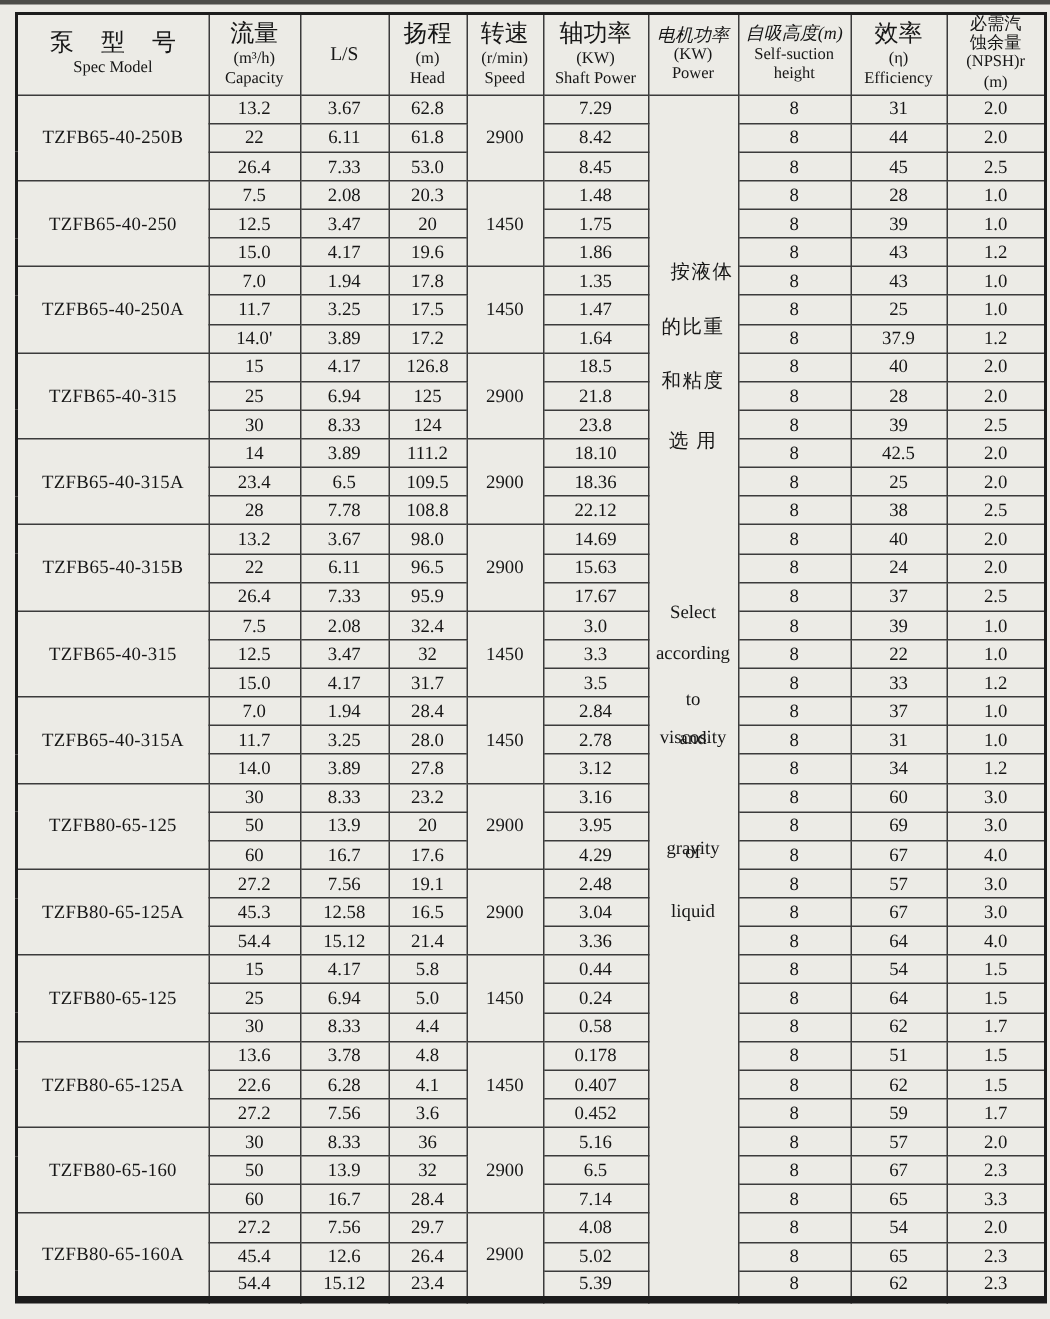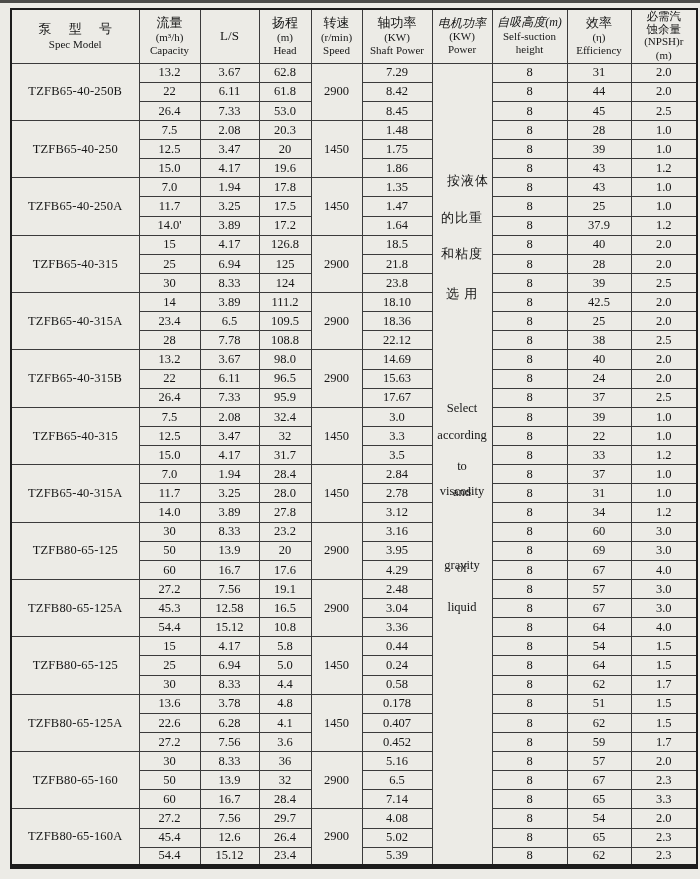--- a/index.html
+++ b/index.html
@@ -27,21 +27,21 @@
     border:1px solid #3b3b3b;
     padding:0;
     text-align:center;
     vertical-align:middle;
     overflow:hidden;
   }
   thead tr { height:54px; }
   tbody tr { height:19.14px; }
   tbody td { font-size:12.5px; line-height:1; }
   tr.gs > td { border-top:1.8px solid #262626; }
-  th .zh  { font-size:13px;  line-height:1.25; }
+  th .zh  { font-size:16px;  line-height:1.25; }
   th .zh-sm { font-size:12px; line-height:1.2;font-style:italic; }
   th .zh2 { font-size:11.5px; line-height:1.08; }
   th .unit { font-size:11px; line-height:1.2; }
   th .en  { font-size:11px; line-height:1.25; font-weight:normal; }
   th { font-weight:normal; }
   .model-head-zh { letter-spacing:7px; text-indent:7px; font-size:14px; }
   td.model-cell { font-size:12.5px; letter-spacing:0.2px; }
   #motor-cell { position:relative; }
   .note-line {
     position:absolute; left:0; right:0;
@@ -412,21 +412,21 @@
           <td>12.58</td>
           <td>16.5</td>
           <td>3.04</td>
           <td>8</td>
           <td>67</td>
           <td>3.0</td>
         </tr>
         <tr class="">
           <td>54.4</td>
           <td>15.12</td>
-          <td>10.8</td>
+          <td>21.4</td>
           <td>3.36</td>
           <td>8</td>
           <td>64</td>
           <td>4.0</td>
         </tr>
         <tr class="gs">
           <td class="model-cell" rowspan="3">TZFB80-65-125</td>
           <td>15</td>
           <td>4.17</td>
           <td>5.8</td>

